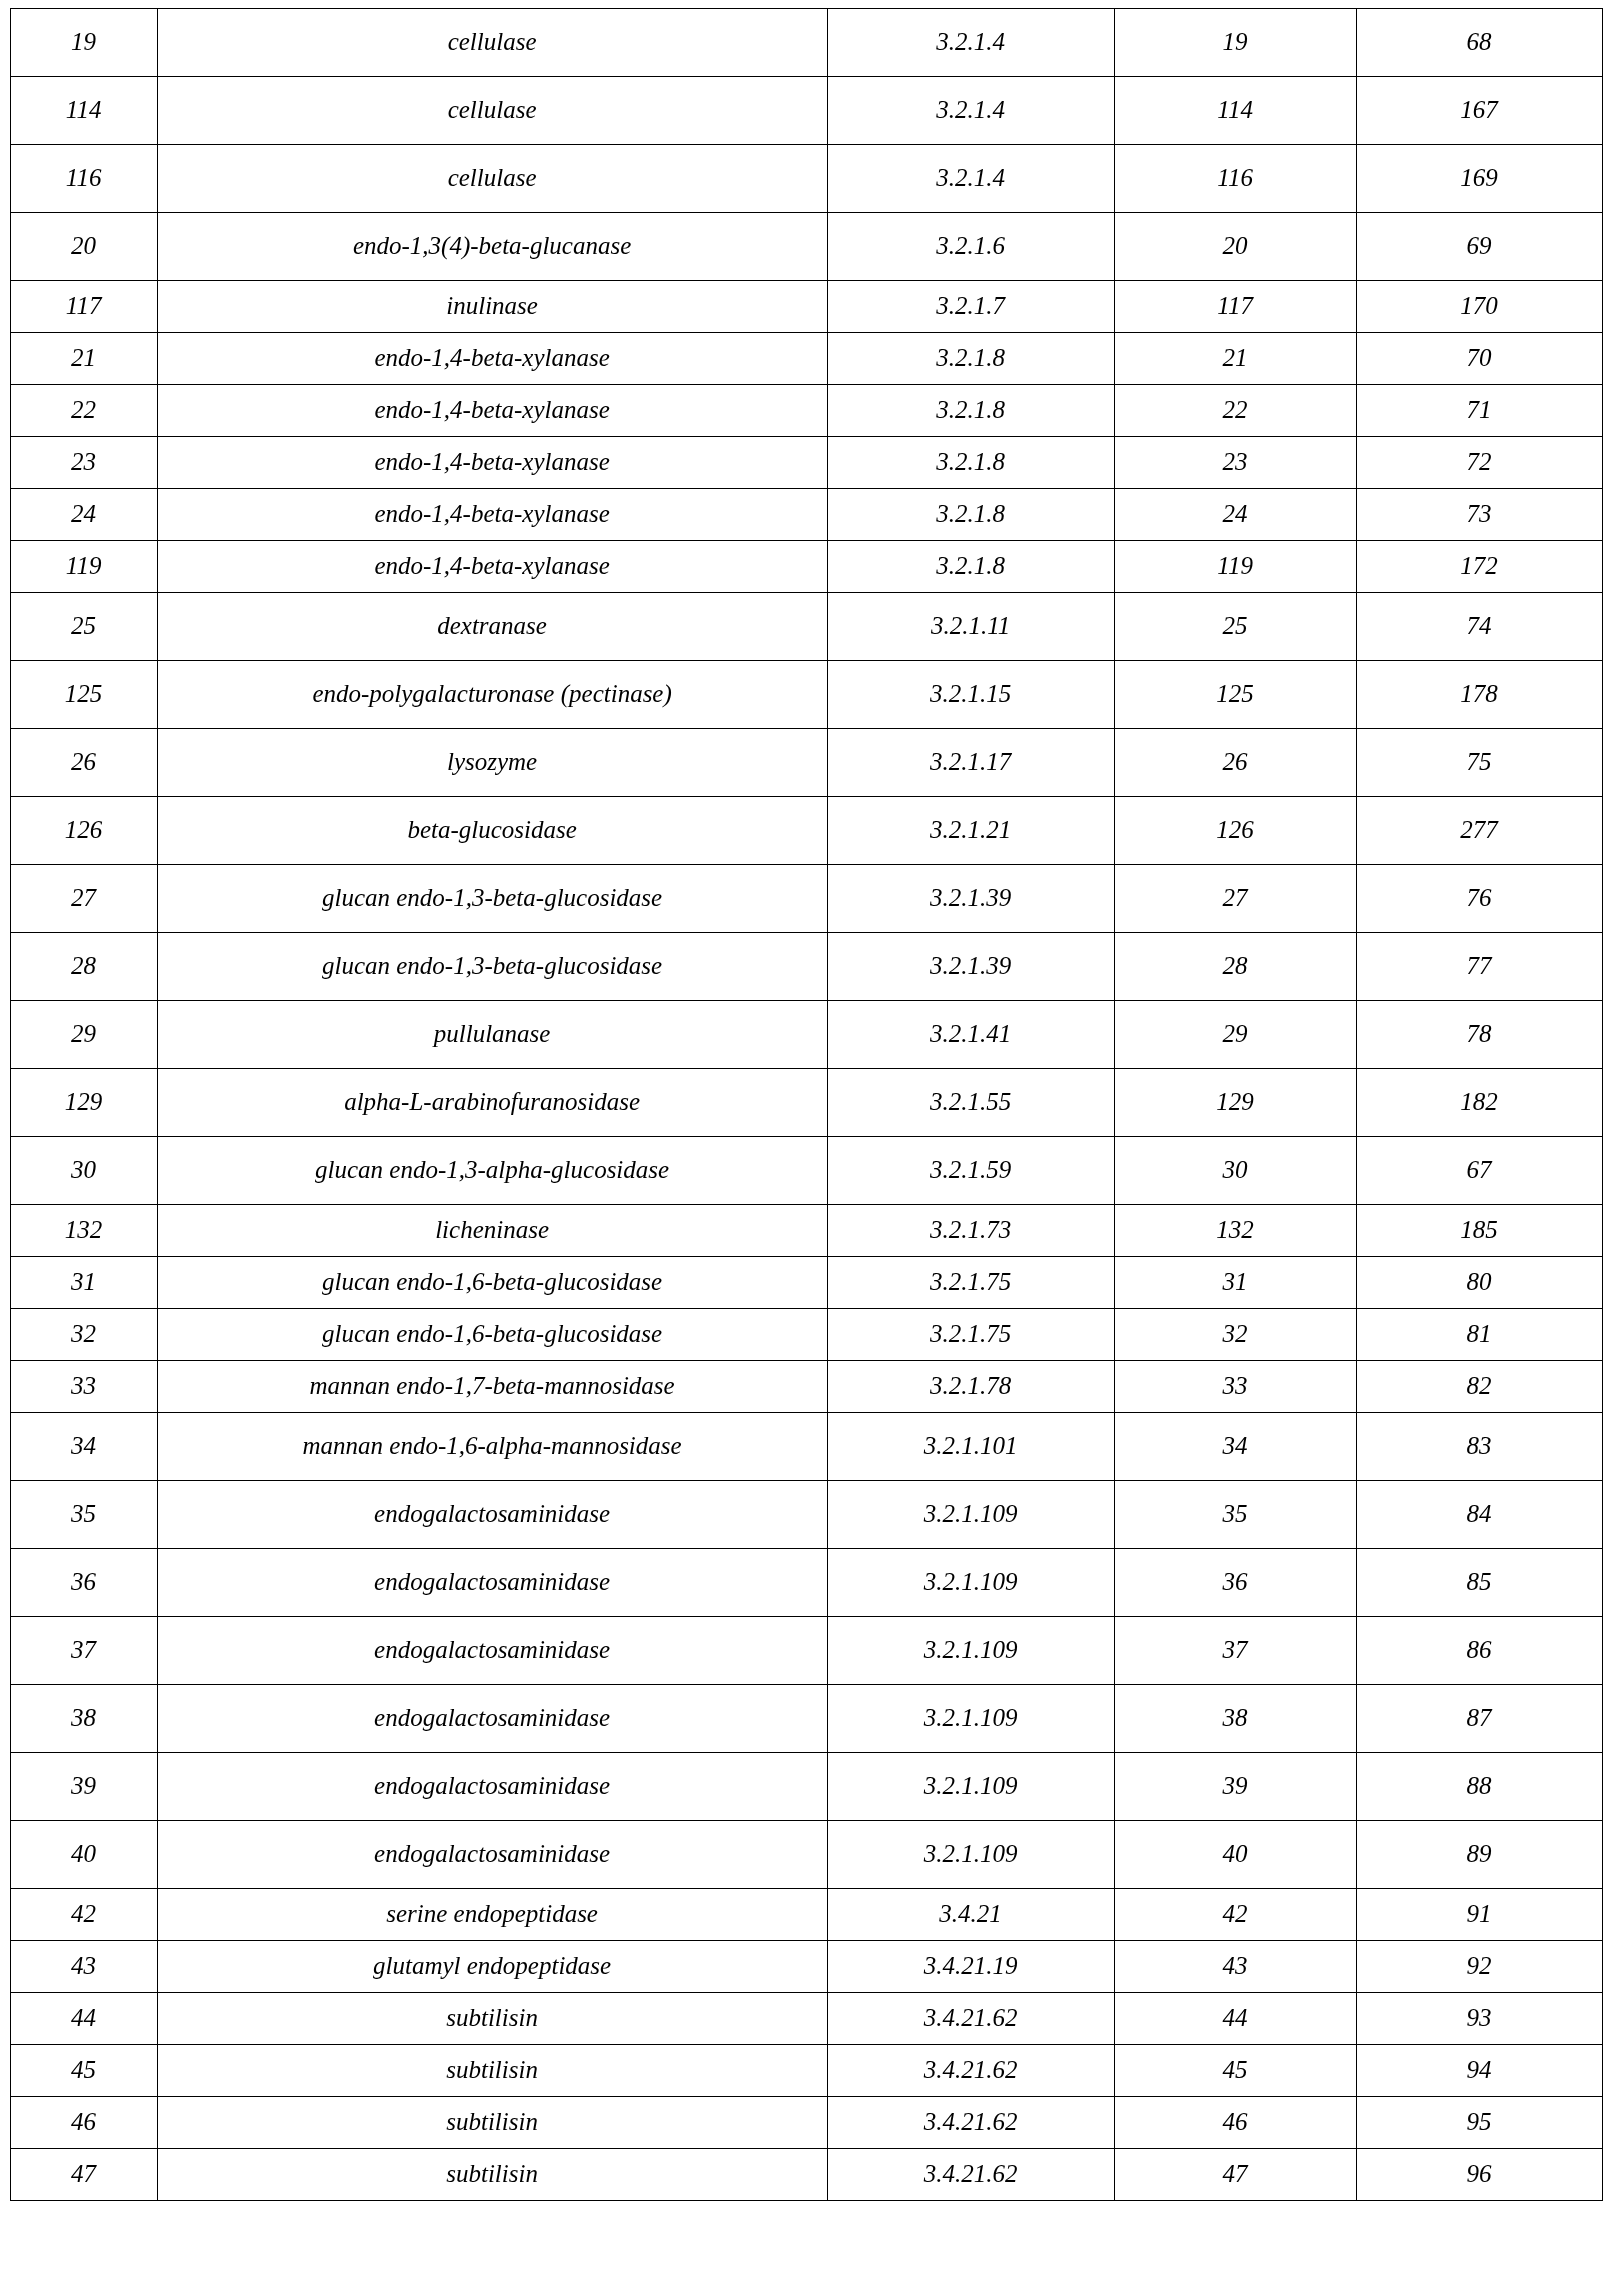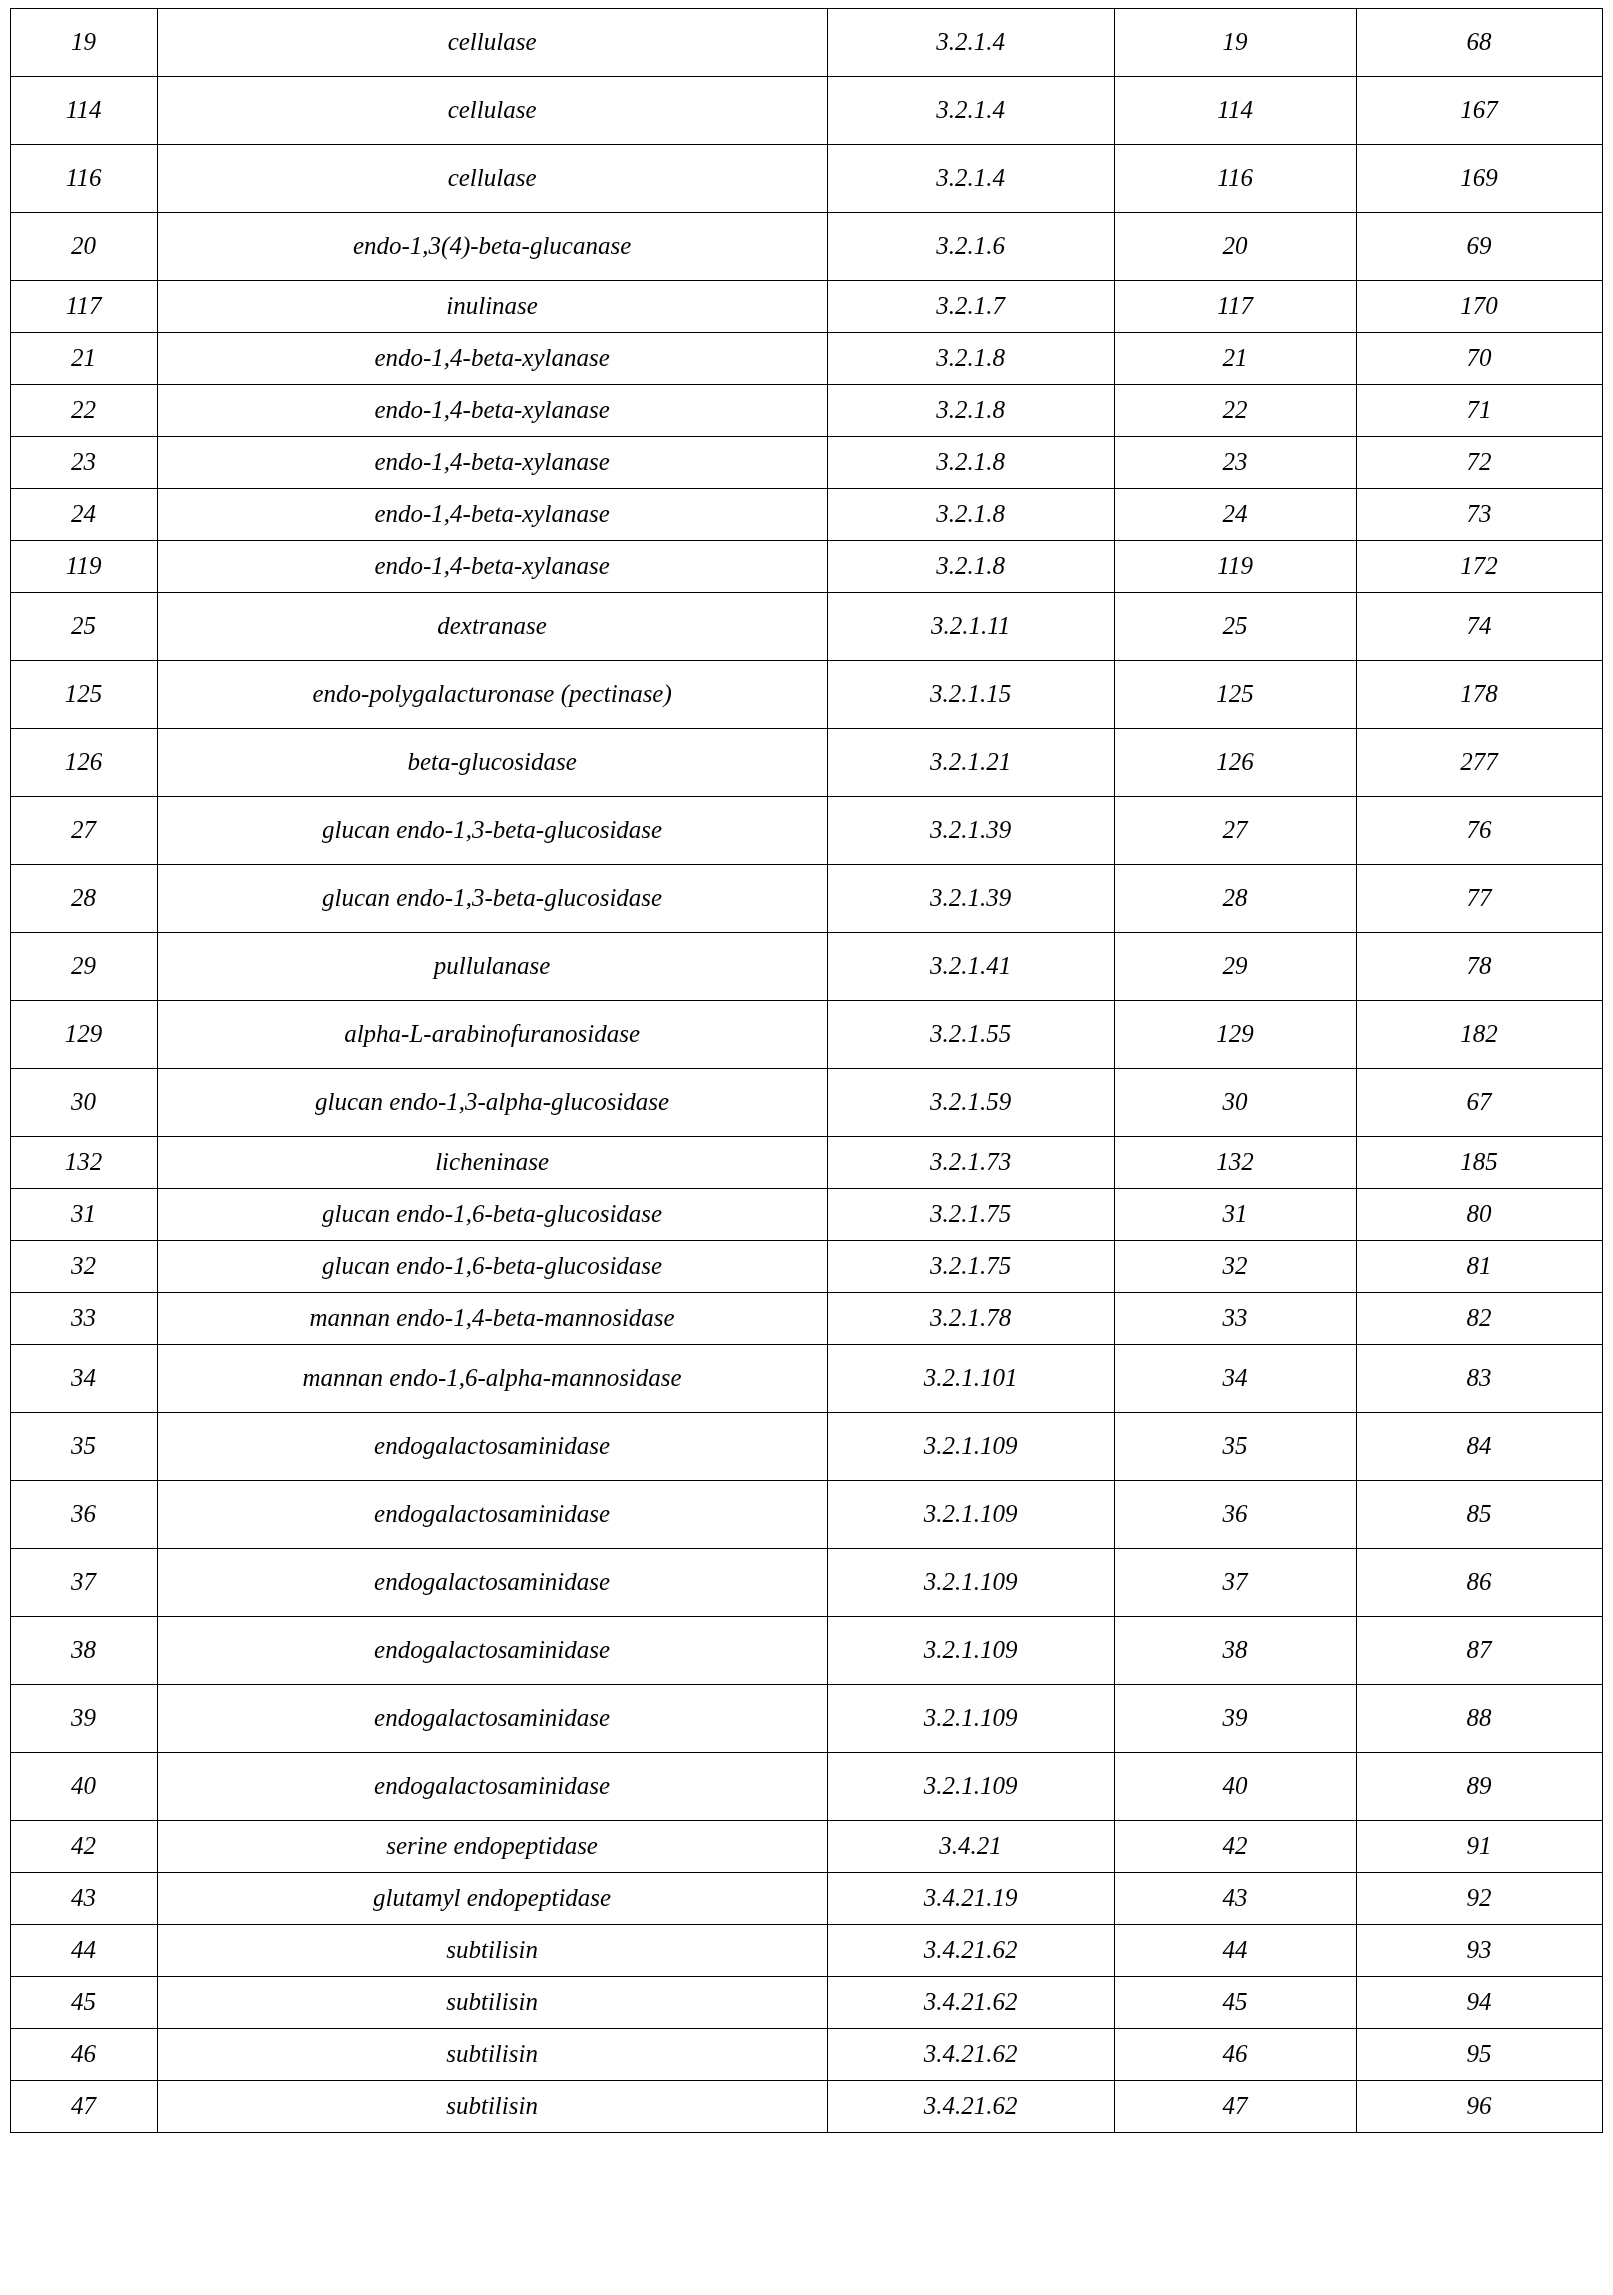--- a/index.html
+++ b/index.html
@@ -140,20 +140,27 @@
           <td>74</td>
         </tr>
         <tr class="tall">
           <td>125</td>
           <td>endo-polygalacturonase (pectinase)</td>
           <td>3.2.1.15</td>
           <td>125</td>
           <td>178</td>
         </tr>
         <tr class="tall">
+          <td>26</td>
+          <td>lysozyme</td>
+          <td>3.2.1.17</td>
+          <td>26</td>
+          <td>75</td>
+        </tr>
+        <tr class="tall">
           <td>126</td>
           <td>beta-glucosidase</td>
           <td>3.2.1.21</td>
           <td>126</td>
           <td>277</td>
         </tr>
         <tr class="tall">
           <td>27</td>
           <td>glucan endo-1,3-beta-glucosidase</td>
           <td>3.2.1.39</td>
@@ -204,21 +211,21 @@
         </tr>
         <tr class="short">
           <td>32</td>
           <td>glucan endo-1,6-beta-glucosidase</td>
           <td>3.2.1.75</td>
           <td>32</td>
           <td>81</td>
         </tr>
         <tr class="short">
           <td>33</td>
-          <td>mannan endo-1,4-beta-mannosidase</td>
+          <td>mannan endo-1,7-beta-mannosidase</td>
           <td>3.2.1.78</td>
           <td>33</td>
           <td>82</td>
         </tr>
         <tr class="tall">
           <td>34</td>
           <td>mannan endo-1,6-alpha-mannosidase</td>
           <td>3.2.1.101</td>
           <td>34</td>
           <td>83</td>

